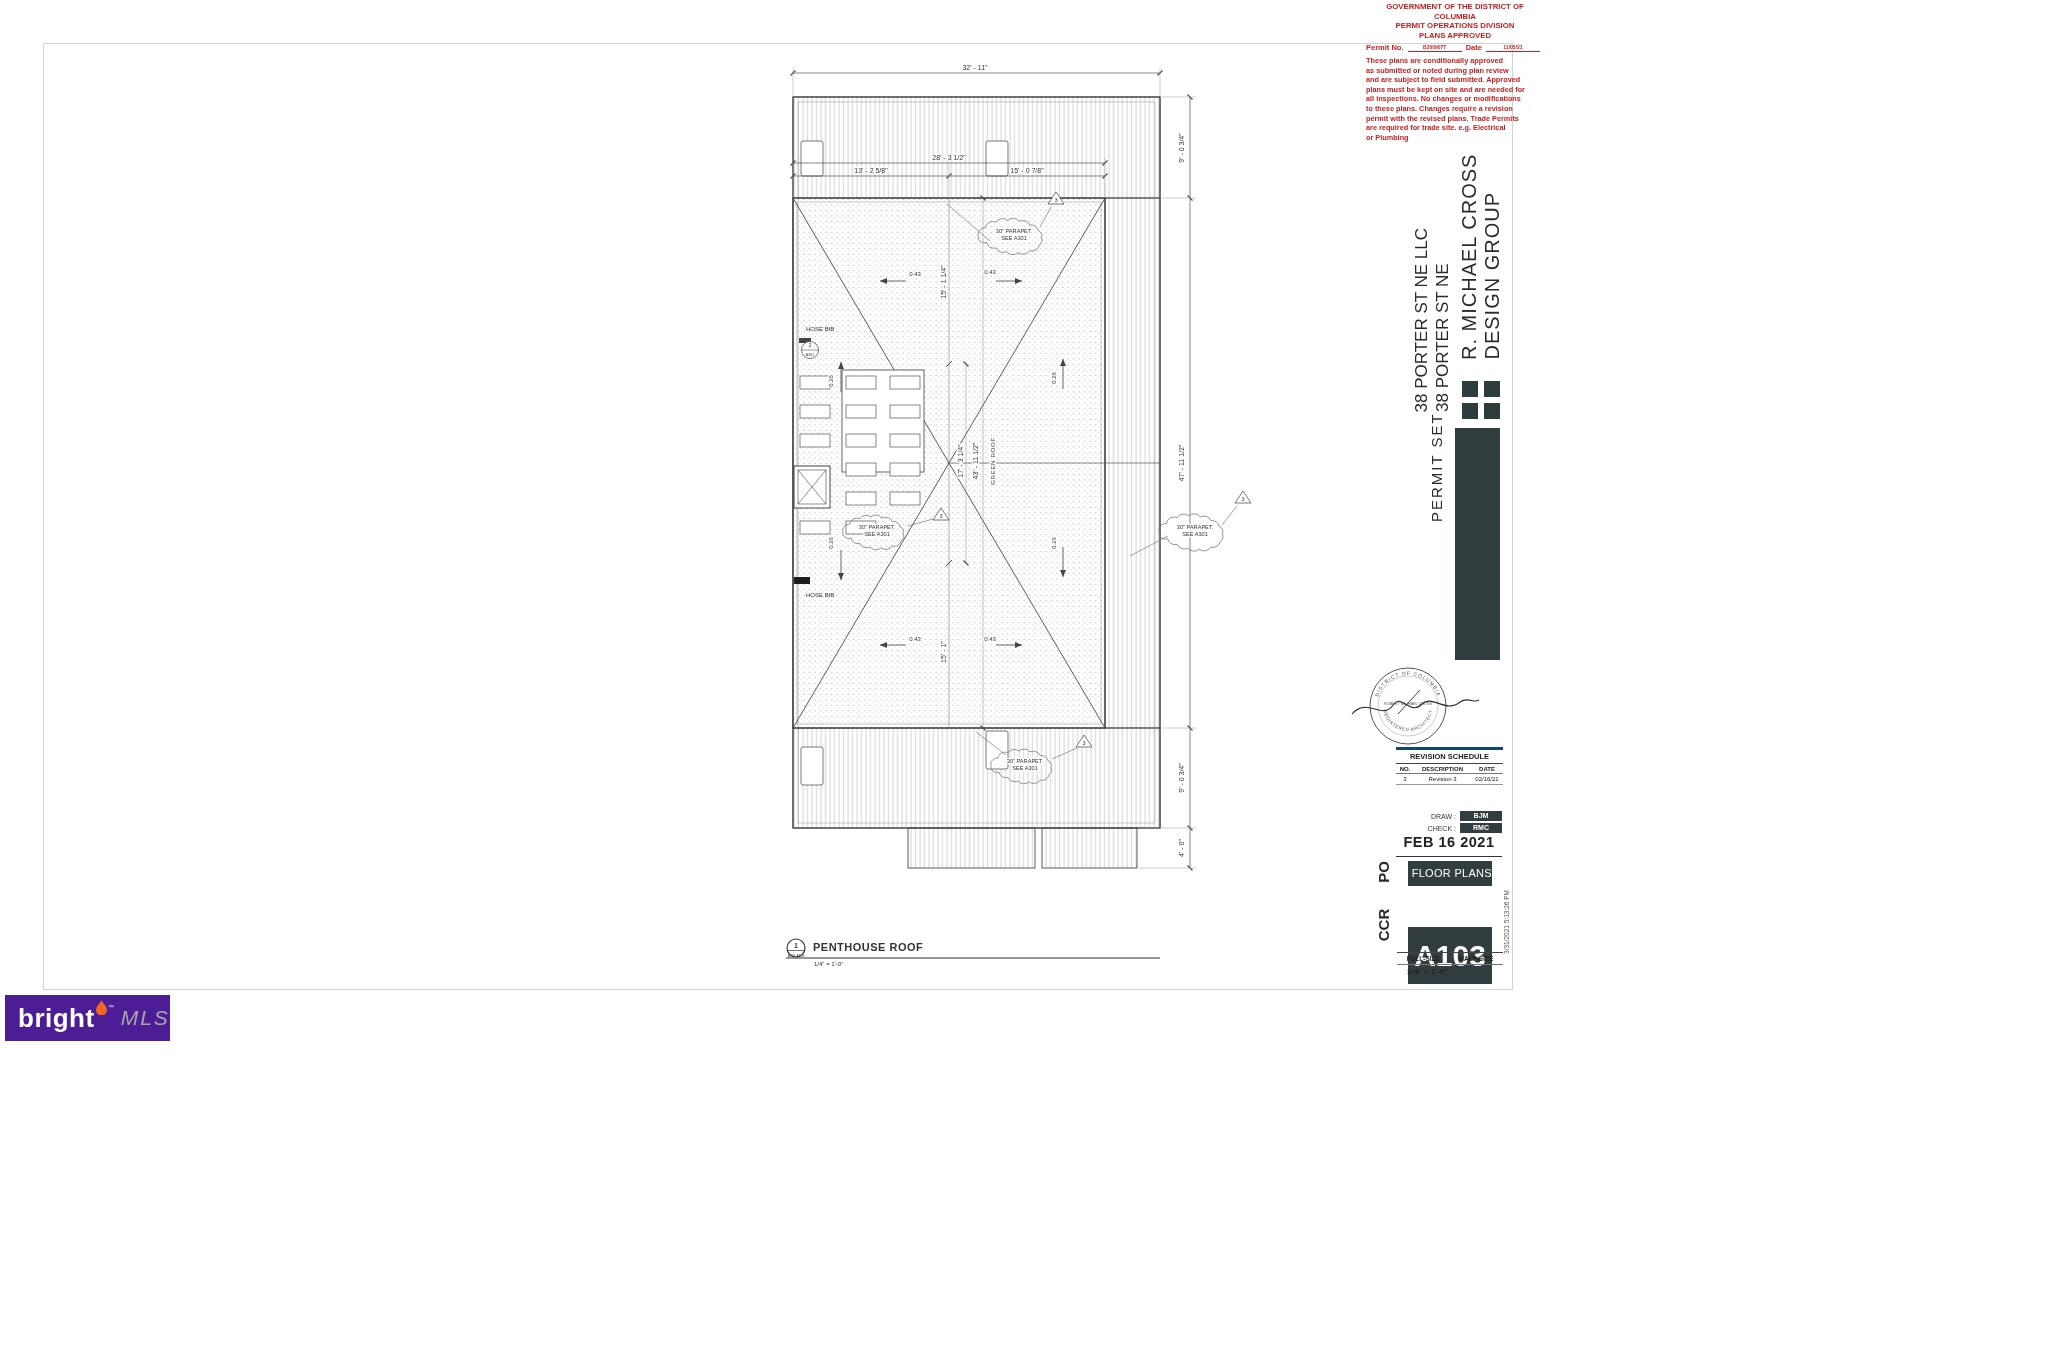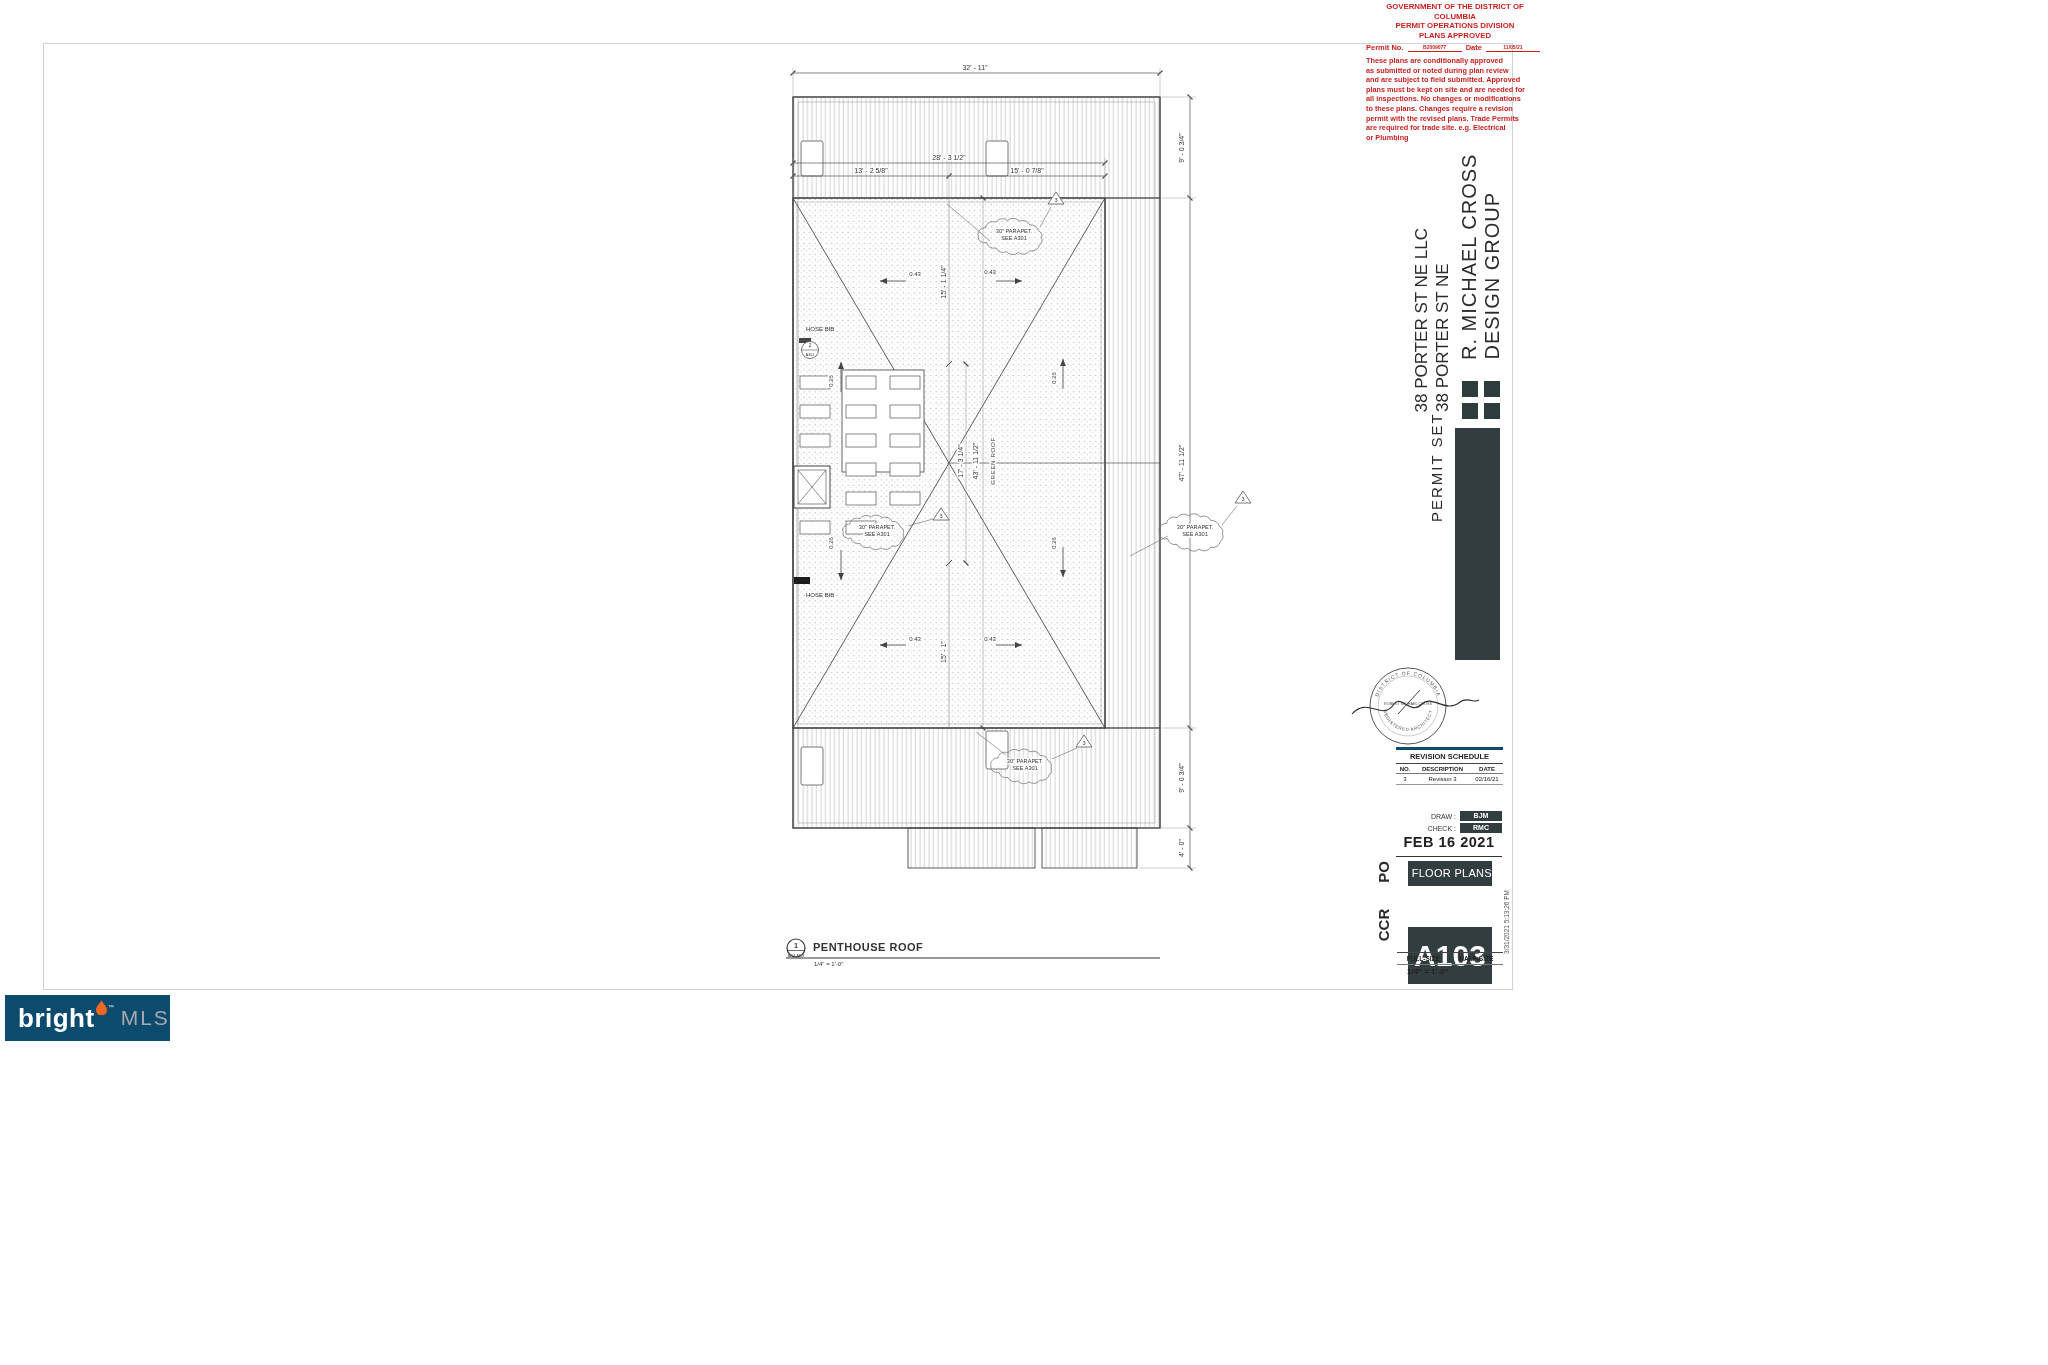--- a/index.html
+++ b/index.html
@@ -44,26 +44,26 @@
   .floorplans{position:absolute;left:1408px;top:861px;width:84px;height:25px;background:#313d3f;
           color:#fff;font-size:11px;text-align:right;line-height:25px;letter-spacing:0.3px;}
   .sheetno{position:absolute;left:1408px;top:890px;width:84px;height:57px;background:#313d3f;
           color:#fff;font-size:30px;font-weight:bold;text-align:center;line-height:57px;margin-top:37px;}
   .sizes{position:absolute;left:1397px;top:952px;width:106px;border-top:1px solid #444;}
   .sizes .r1{display:flex;justify-content:space-around;font-size:6.5px;font-weight:bold;
           padding:2px 0;border-bottom:0.5px solid #777;}
   .sizes .r2{font-size:8px;font-weight:bold;padding:2px 0 0 10px;}
 
   
-  .brightmls{position:absolute;left:5px;top:995px;width:165px;height:46px;background:#0c4a6e;
+  .brightmls{position:absolute;left:5px;top:995px;width:165px;height:46px;background:#4c1d95;
           display:flex;align-items:center;padding-left:13px;box-sizing:border-box;}
   .brightmls .b{color:#fff;font-weight:bold;font-size:26px;letter-spacing:0.5px;}
   .brightmls .flame{transform:translateY(-9px);margin-left:1px;}
   .brightmls .tm{color:#eee;font-size:6px;transform:translateY(-11px);margin-left:1px;}
-  .brightmls .mls{color:#a7a9ac;font-size:21px;letter-spacing:2px;margin-left:7px;}
+  .brightmls .mls{color:#a7a9ac;font-size:21px;letter-spacing:2px;margin-left:7px;font-style:italic;}
 
   
   svg text{font-family:"Liberation Sans",sans-serif;fill:#333;}
   .dim{font-size:7px;}
   .halo{stroke:#fff;stroke-width:2.6px;paint-order:stroke;}
   .note{font-size:5.6px;}
   .slp{font-size:6px;}
   .grl{font-size:6.2px;letter-spacing:0.6px;fill:#444;}
 </style>
 </head>

